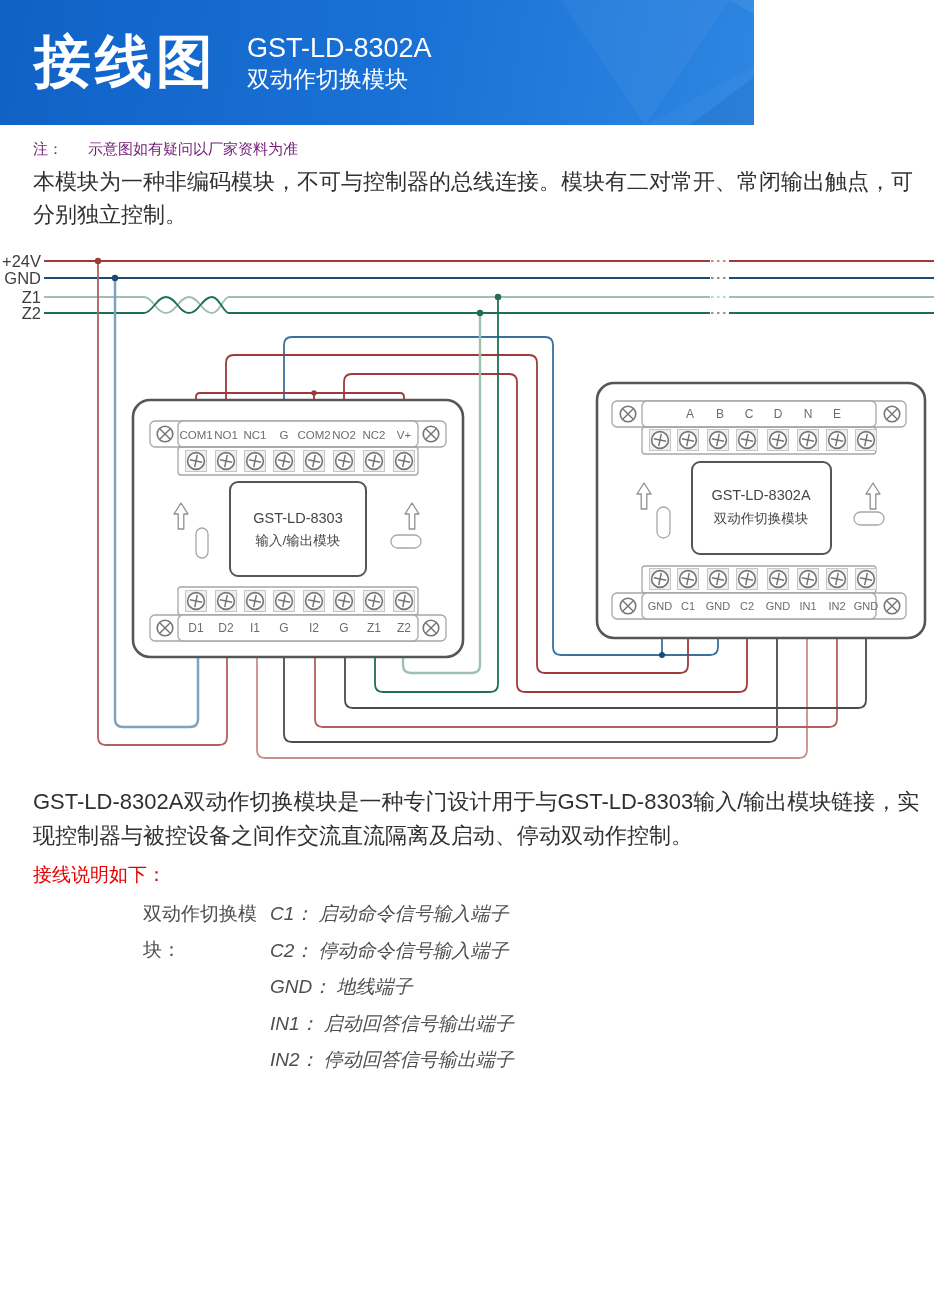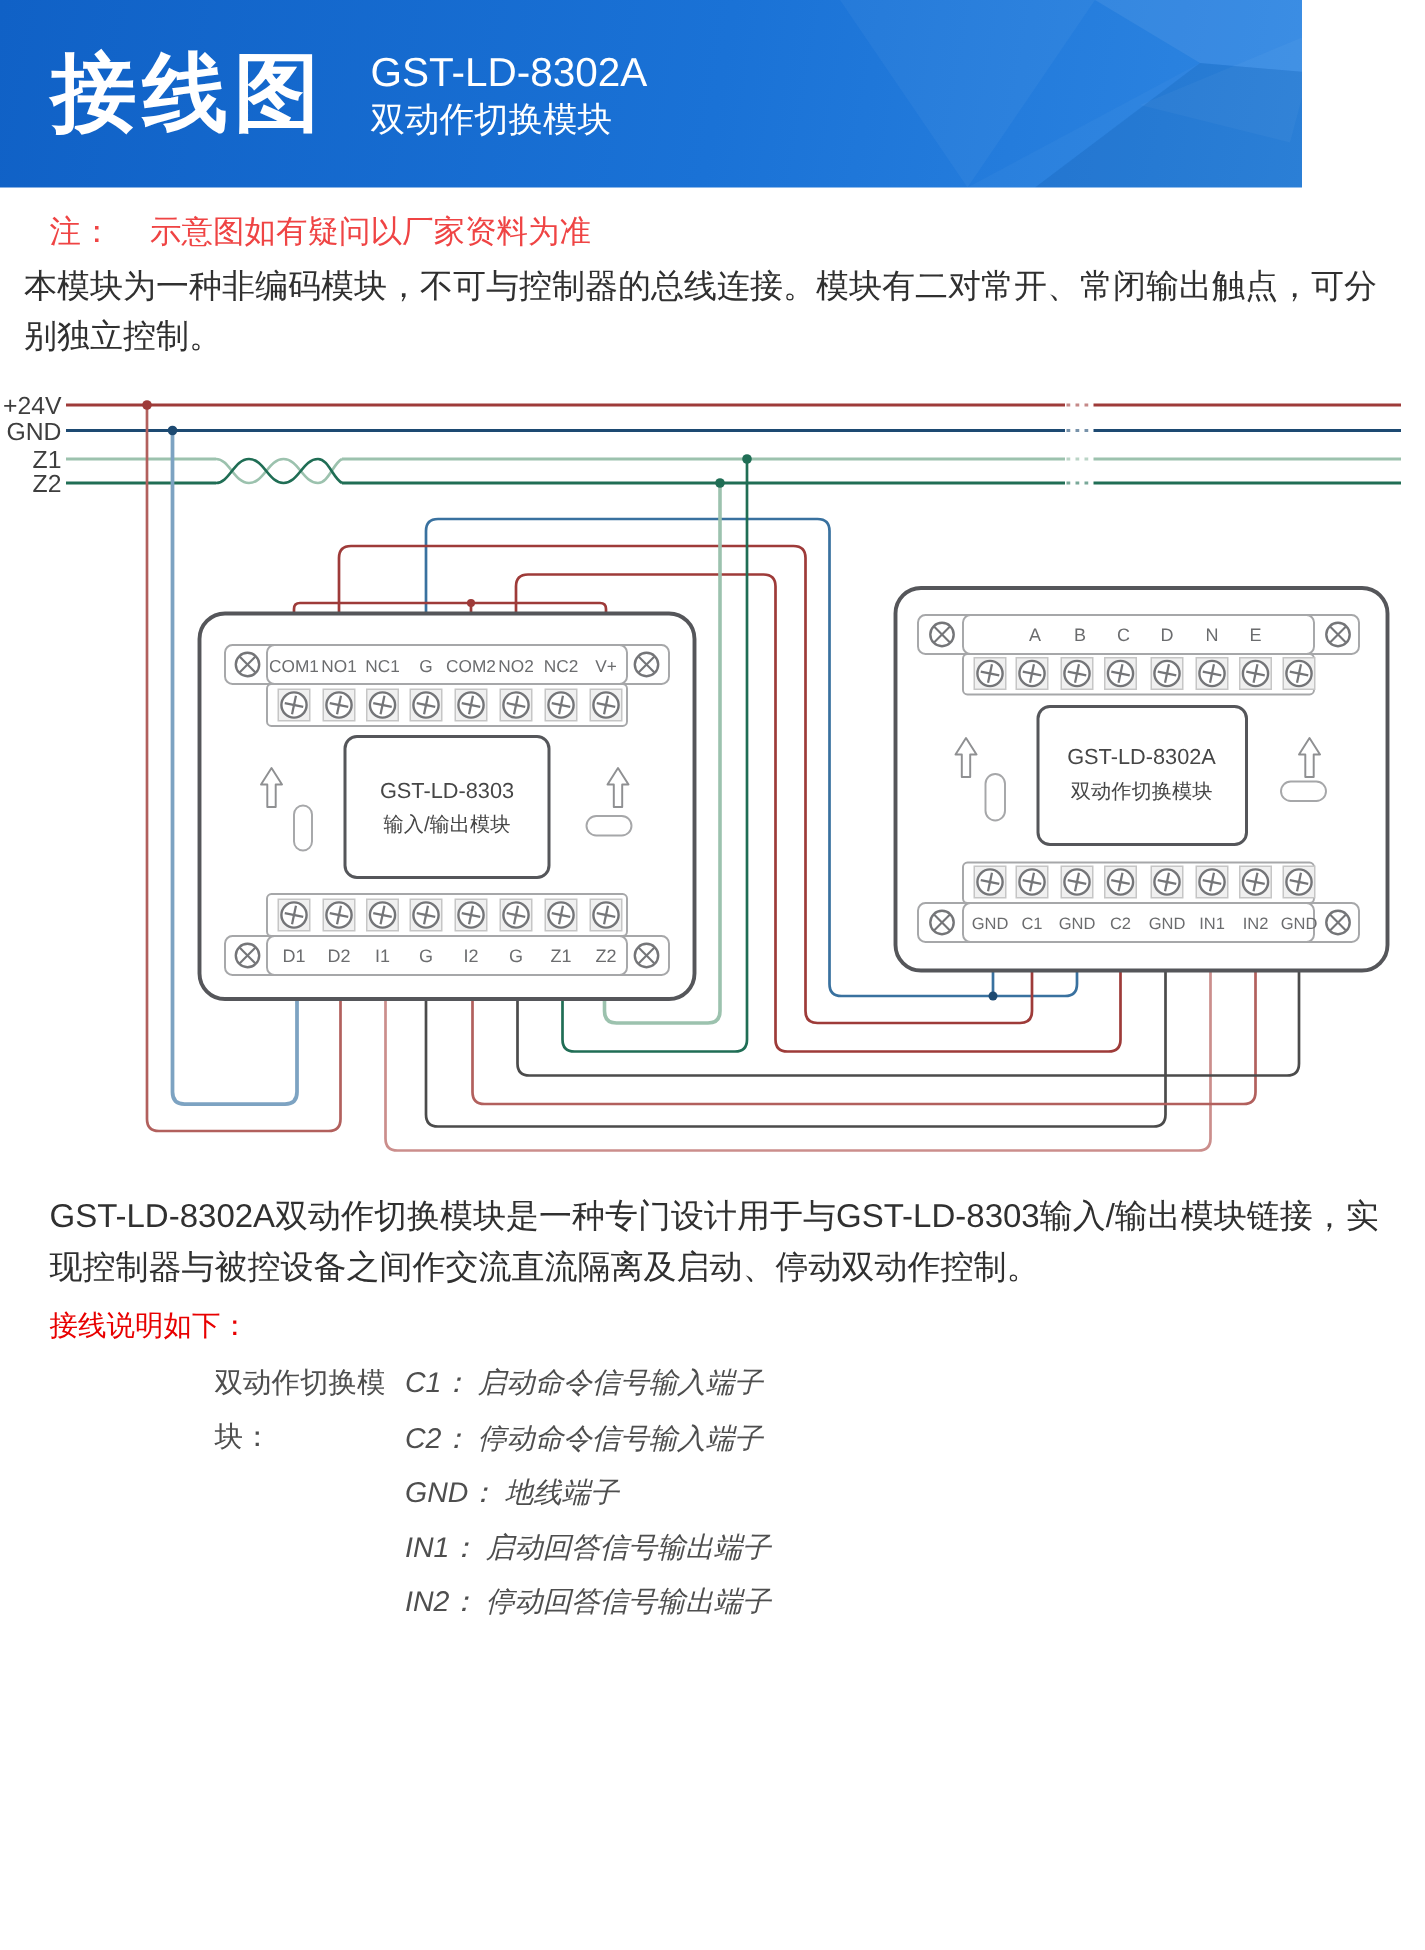--- a/index.html
+++ b/index.html
@@ -1,29 +1,29 @@
 <!DOCTYPE html>
 <html><head>
 <meta charset="utf-8">
 <style>
   html,body{margin:0;padding:0;width:950px;height:1300px;background:#fff;overflow:hidden;
     font-family:"Liberation Sans","DejaVu Sans",sans-serif;}
   
-  .hdr{position:relative;width:868px;height:125px;
+  .hdr{position:relative;width:754px;height:125px;
     background:linear-gradient(100deg,#1061c6 0%,#1a72d6 55%,#2e86e2 100%);overflow:hidden;}
   .hdr svg{position:absolute;inset:0;}
   .hdr-content{position:relative;height:100%;display:flex;align-items:center;padding-left:34px;}
   .hdr-title{font-size:57px;font-weight:bold;color:#fff;letter-spacing:4px;}
   .hdr-sub{margin-left:30px;color:#fff;}
   .hdr-sub .l1{font-size:27px;line-height:32px;}
   .hdr-sub .l2{font-size:23px;line-height:30px;}
   
-  .note{margin:15px 0 0 33px;font-size:21px;color:#ef4444;}
+  .note{margin:15px 0 0 33px;font-size:15px;color:#701a75;}
   .note .pre{margin-right:25px;}
-  .intro{margin:6px 28px 0 16px;font-size:22px;color:#303030;line-height:33px;}
+  .intro{margin:6px 28px 0 33px;font-size:22px;color:#303030;line-height:33px;}
   .desc{margin:5px 24px 0 33px;font-size:22px;color:#303030;line-height:34px;}
   .wiring-heading{margin:9px 0 0 33px;font-size:19px;color:#e80000;}
   .terms{margin:8px 0 0 143px;font-size:19px;color:#4e4e4e;}
   .grp1{display:flex;}
   .grp-label{width:127px;flex:none;line-height:36px;}
   .grp-items .item{line-height:36.5px;font-style:italic;}
   .grp2 .grp-label{width:auto;line-height:31px;}
   .grp2 .grp-items{margin-left:127px;}
   
   #diagram{display:block;margin-top:9px;}

